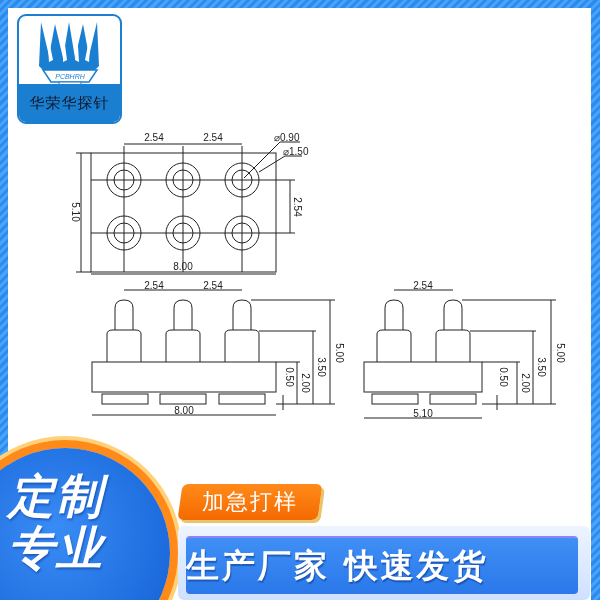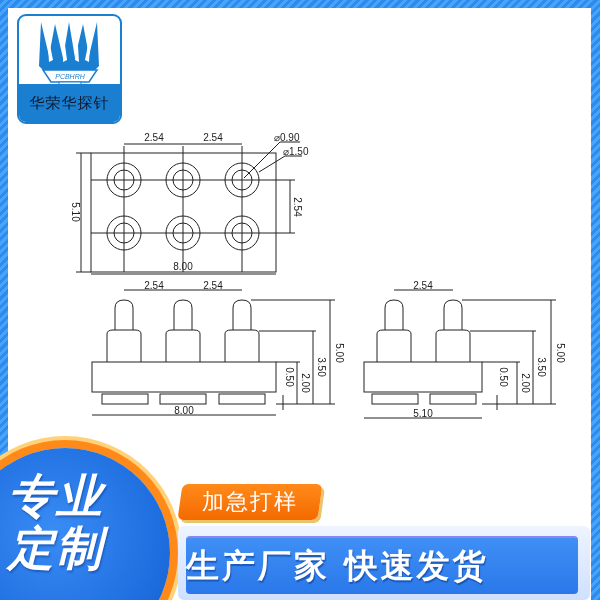--- a/index.html
+++ b/index.html
@@ -150,22 +150,22 @@
     <text class="dim" x="0" y="0" stroke="none" transform="translate(538,367) rotate(90)" text-anchor="middle">3.50</text>
     <text class="dim" x="0" y="0" stroke="none" transform="translate(522,383) rotate(90)" text-anchor="middle">2.00</text>
     <text class="dim" x="0" y="0" stroke="none" transform="translate(500,377) rotate(90)" text-anchor="middle">0.50</text>
     <line x1="364" y1="418" x2="482" y2="418"></line>
     <text class="dim" x="423" y="417" text-anchor="middle" stroke="none">5.10</text>
   </g>
 </svg>
 
 <div class="promo-circle"></div>
 <div class="promo-big">
+  <div>定制</div>
   <div>专业</div>
-  <div>定制</div>
 </div>
 <div class="tag-orange">
   <span>加急打样</span>
 </div>
 <div class="bar-outer"></div>
 <div class="bar-blue">
   <span>生产厂家 快速发货</span>
 </div>
 
 </body></html>

